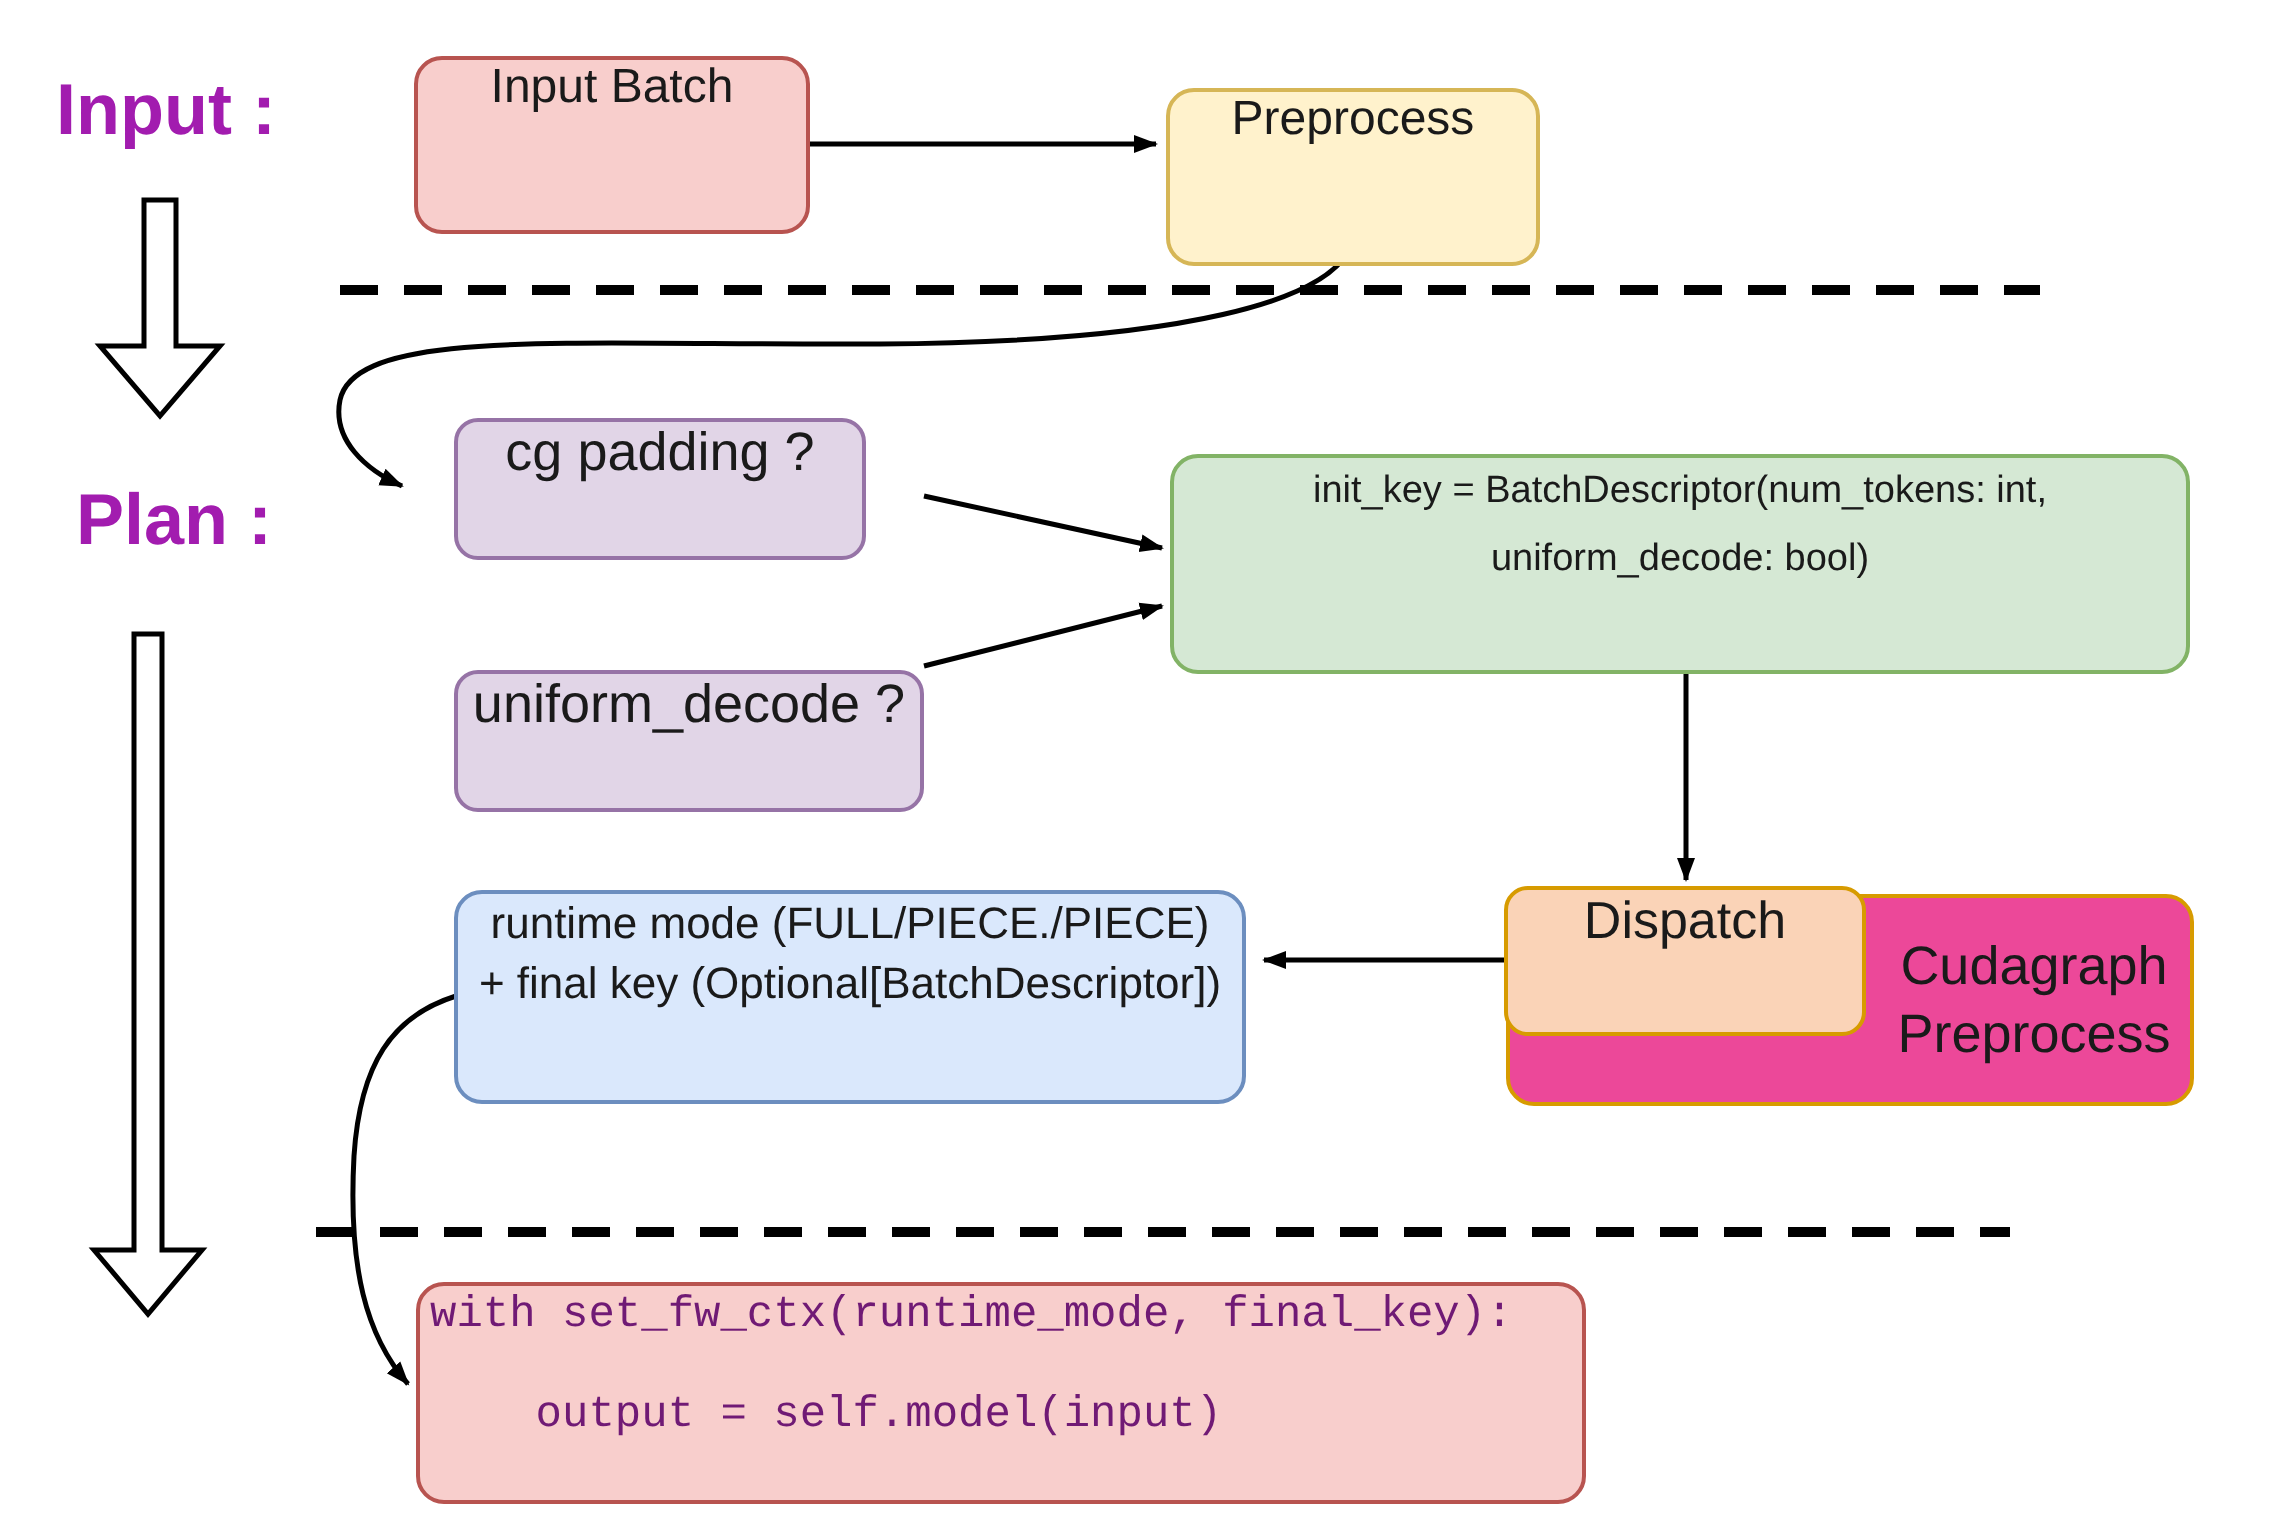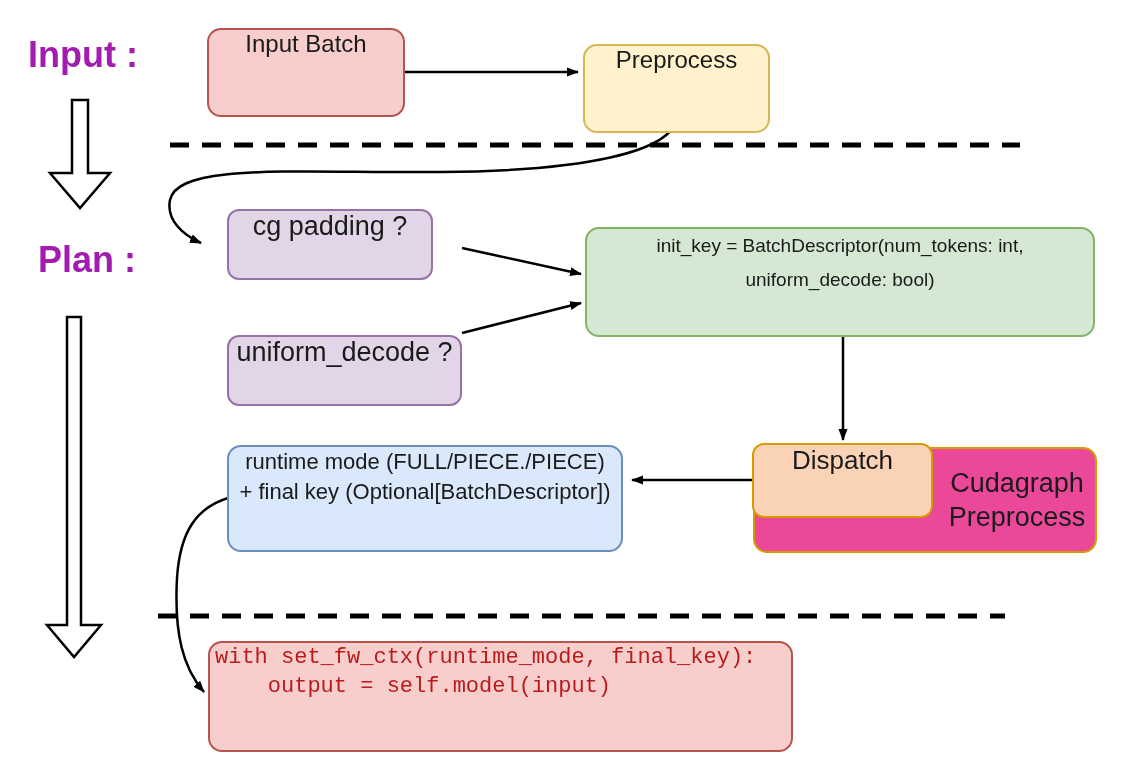--- a/index.html
+++ b/index.html
@@ -33,21 +33,21 @@
     position:absolute;left:180px;top:0;width:164px;height:100%;
     display:flex;flex-direction:column;align-items:center;justify-content:center;
     font-size:27px;line-height:34px;
   }
   .n-dispatch{left:752px;top:443px;width:181px;height:75px;font-size:26px;}
   .n-runtime{left:227px;top:445px;width:396px;height:107px;font-size:22px;line-height:30px;}
   .n-execute-code{
     left:208px;top:641px;width:585px;height:111px;
     align-items:flex-start;padding-left:5px;
     font-family:"Liberation Mono",monospace;font-size:22px;line-height:29px;
-    color:#b91c1c;white-space:pre;text-align:left;
+    color:#701a75;white-space:pre;text-align:left;gap:21px;
   }
   .lbl-input{left:28px;top:34px;}
   .lbl-plan{left:38px;top:239px;}
   .lbl-execute{left:22px;top:670px;}
 </style>
 </head>
 <body>
 
 <div class="canvas">
 

